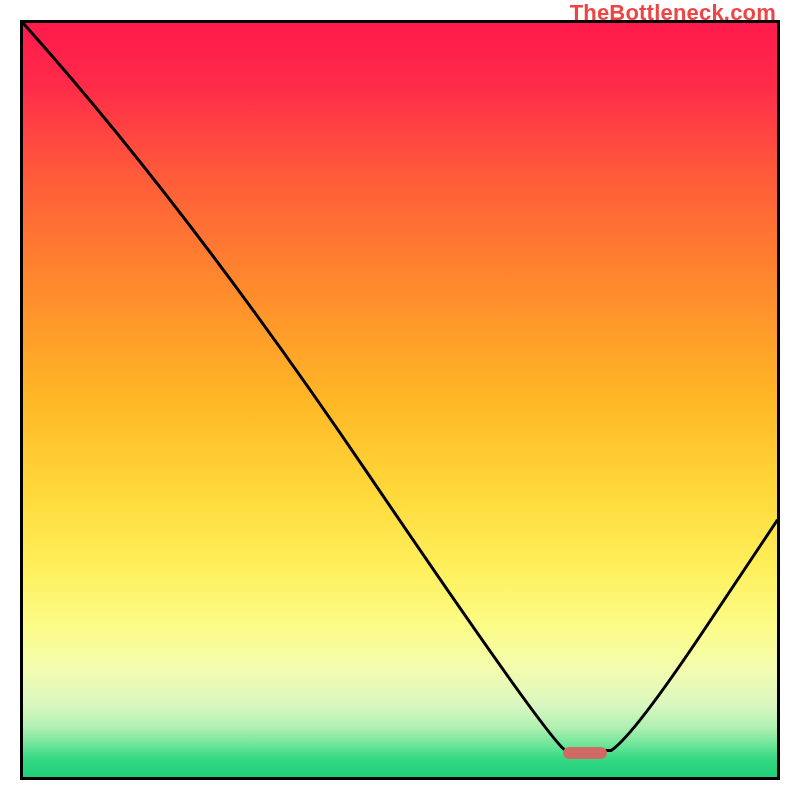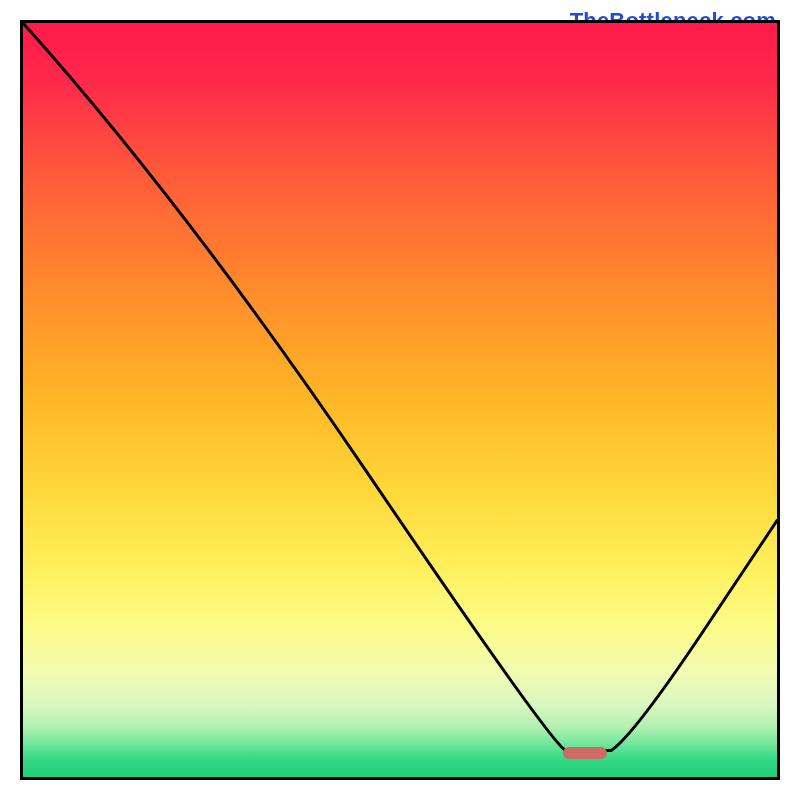--- a/index.html
+++ b/index.html
@@ -19,25 +19,25 @@
     box-sizing: border-box;
     border: 3px solid #000000;
     overflow: hidden;
   }
   .gradient {
     position: absolute;
     inset: 0;
   }
   .watermark {
     position: absolute;
-    top: 8px;
+    top: 0px;
     right: 24px;
     font-size: 22px;
     font-weight: 600;
-    color: #1d4ed8;
+    color: #ef4444;
     letter-spacing: 0.2px;
   }
   svg.curve {
     position: absolute;
     inset: 0;
     width: 100%;
     height: 100%;
   }
   .marker {
     position: absolute;

